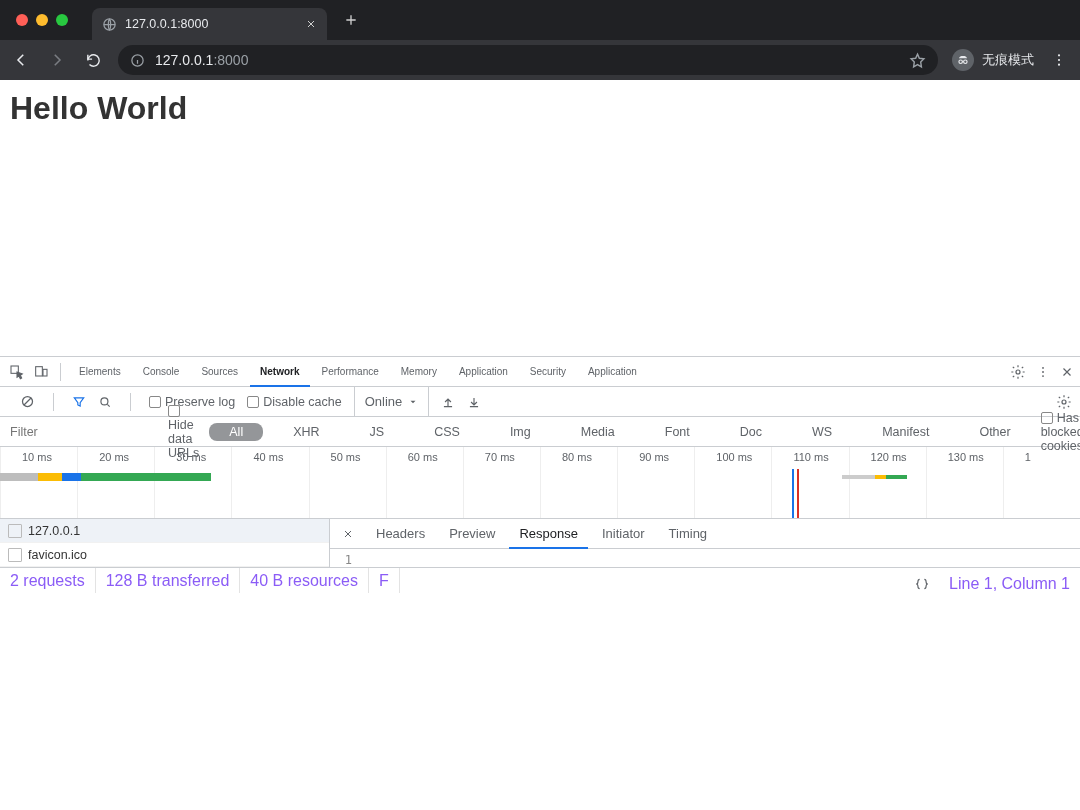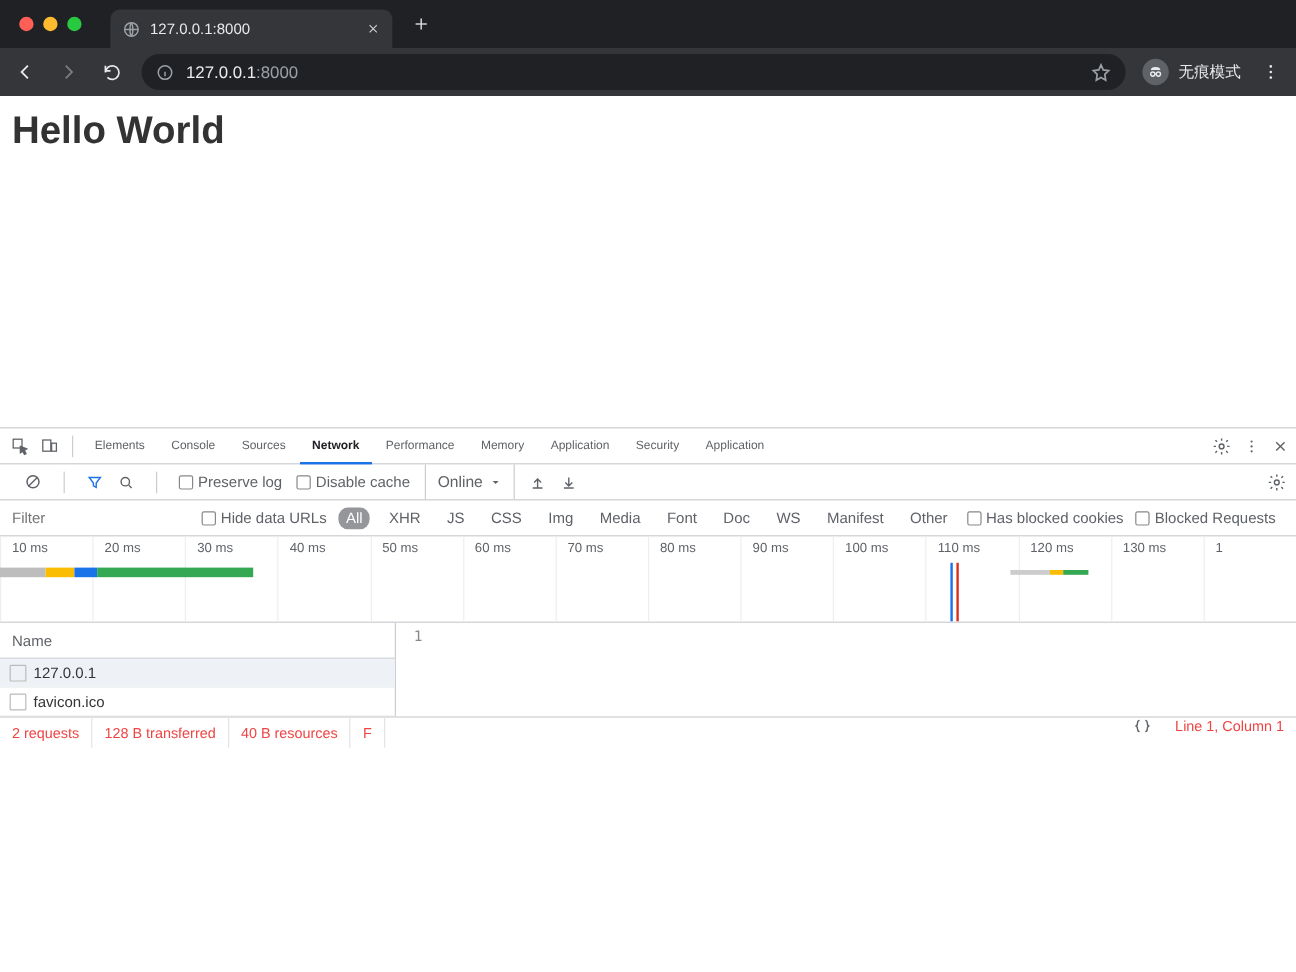--- a/index.html
+++ b/index.html
@@ -42,28 +42,28 @@
 .dt-close{color:#5f6368}
 
 .net-toolbar{height:30px;display:flex;align-items:center;border-bottom:1px solid #cacdd1;padding:0 8px;gap:12px;color:#5f6368}
 .rec{width:12px;height:12px;border-radius:50%;background:#d93025}
 .cb{width:12px;height:12px;border:1px solid #888;border-radius:2px;display:inline-block;vertical-align:middle;margin-right:4px}
 .lbl{font-size:12.5px;color:#5f6368}
 .throttle{display:flex;align-items:center;gap:6px;border-left:1px solid #cacdd1;border-right:1px solid #cacdd1;padding:0 10px;height:100%}
 
 .filter-row{height:30px;display:flex;align-items:center;border-bottom:1px solid #cacdd1;padding:0 8px;gap:10px;color:#5f6368;font-size:12.5px}
 .filter-input{border:none;outline:none;font-size:12.5px;color:#888;width:150px}
-.pill{padding:2px 6px;border-radius:8px;color:#5f6368}
+.pill{padding:2px 20px;border-radius:8px;color:#5f6368}
 .pill.active{background:#949699;color:#fff}
 
 .timeline{height:72px;border-bottom:1px solid #cacdd1;position:relative;overflow:hidden}
 .ticks{display:flex;height:22px;font-size:11px;color:#5f6368;padding-top:4px}
 .tick{flex:1;position:relative}
 .tick::before{content:"";position:absolute;left:0;top:-4px;bottom:-56px;width:1px;background:#eee}
-.tick span{position:absolute;left:10px}
+.tick span{position:absolute;left:22px}
 .tl-bars{position:absolute;left:0;top:26px;height:8px;right:0}
 .tl-bar{position:absolute;height:8px}
 .vline{position:absolute;top:22px;bottom:0;width:2px}
 
 .net-body{display:flex;flex:1;min-height:0}
 .req-list{width:330px;border-right:1px solid #cacdd1;display:flex;flex-direction:column}
 .req-head{height:30px;border-bottom:1px solid #cacdd1;display:flex;align-items:center;padding:0 10px;font-size:12.5px;color:#5f6368}
 .req-row{height:24px;display:flex;align-items:center;padding:0 8px;gap:6px;font-size:12.5px;border-bottom:1px solid #f1f1f1}
 .req-row.sel{background:#eef2f7}
 .file-icon{width:14px;height:14px;border:1px solid #bbb;border-radius:1px}
@@ -74,21 +74,21 @@
 .d-tab{padding:0 10px;height:30px;display:flex;align-items:center;color:#5f6368;font-size:13px}
 .d-tab.active{color:#202124;border-bottom:2px solid #1a73e8;margin-bottom:-1px;font-weight:500}
 .detail-body{flex:1;display:flex;font-family:Menlo,Consolas,monospace;font-size:12px}
 .gutter{width:28px;text-align:right;color:#888;padding:4px 6px 0 0;background:#fff}
 .code{padding:4px 0 0 4px}
 .code .line{white-space:pre}
 .hl{border:2px solid #e53935;display:inline-block;padding:0 2px}
 .tag{color:#a31515}
 .txt{color:#202124}
 
-.status{height:26px;border-top:1px solid #cacdd1;display:flex;align-items:flex-start;font-size:12px;color:#ef4444}
+.status{height:26px;border-top:1px solid #cacdd1;display:flex;align-items:flex-end;font-size:16px;color:#8b5cf6}
 .status .seg{padding:0 10px;border-right:1px solid #e3e3e3;height:100%;display:flex;align-items:center}
 .status .right{margin-left:auto;display:flex;align-items:center;gap:20px;padding:0 10px}
 </style>
 </head>
 <body>
 
 <div class="chrome">
   <div class="tabstrip">
     <div class="mac-dots">
       <div class="mac-dot" style="background:#ff5f57"></div>
@@ -337,32 +337,43 @@
       <div class="tl-bar" style="left:78%;width:3%;height:4px;top:2px;background:#ccc"></div>
       <div class="tl-bar" style="left:81%;width:1%;height:4px;top:2px;background:#fbbc04"></div>
       <div class="tl-bar" style="left:82%;width:2%;height:4px;top:2px;background:#34a853"></div>
     </div>
     <div class="vline" style="left:73.3%;background:#1a73e8"></div>
     <div class="vline" style="left:73.8%;background:#d93025"></div>
   </div>
 
   <div class="net-body">
     <div class="req-list">
-      <div class="req-head">Name</div>
       <div class="req-row sel">
         <span class="file-icon"></span>
         <span>127.0.0.1</span>
       </div>
       <div class="req-row">
         <span class="file-icon"></span>
         <span>favicon.ico</span>
       </div>
     </div>
 
     <div class="detail">
+      <div class="detail-tabs">
+        <span class="d-close">
+          <svg width="12" height="12" viewBox="0 0 24 24" stroke="#5f6368" stroke-width="2">
+              <path d="M6 6l12 12M18 6L6 18"></path>
+            </svg>
+        </span>
+        <div class="d-tab">Headers</div>
+        <div class="d-tab">Preview</div>
+        <div class="d-tab active">Response</div>
+        <div class="d-tab">Initiator</div>
+        <div class="d-tab">Timing</div>
+      </div>
       <div class="detail-body">
         <div class="gutter">
             <div>1</div>
           </div>
       </div>
     </div>
   </div>
 
   <div class="status">
     <div class="seg">2 requests</div>

